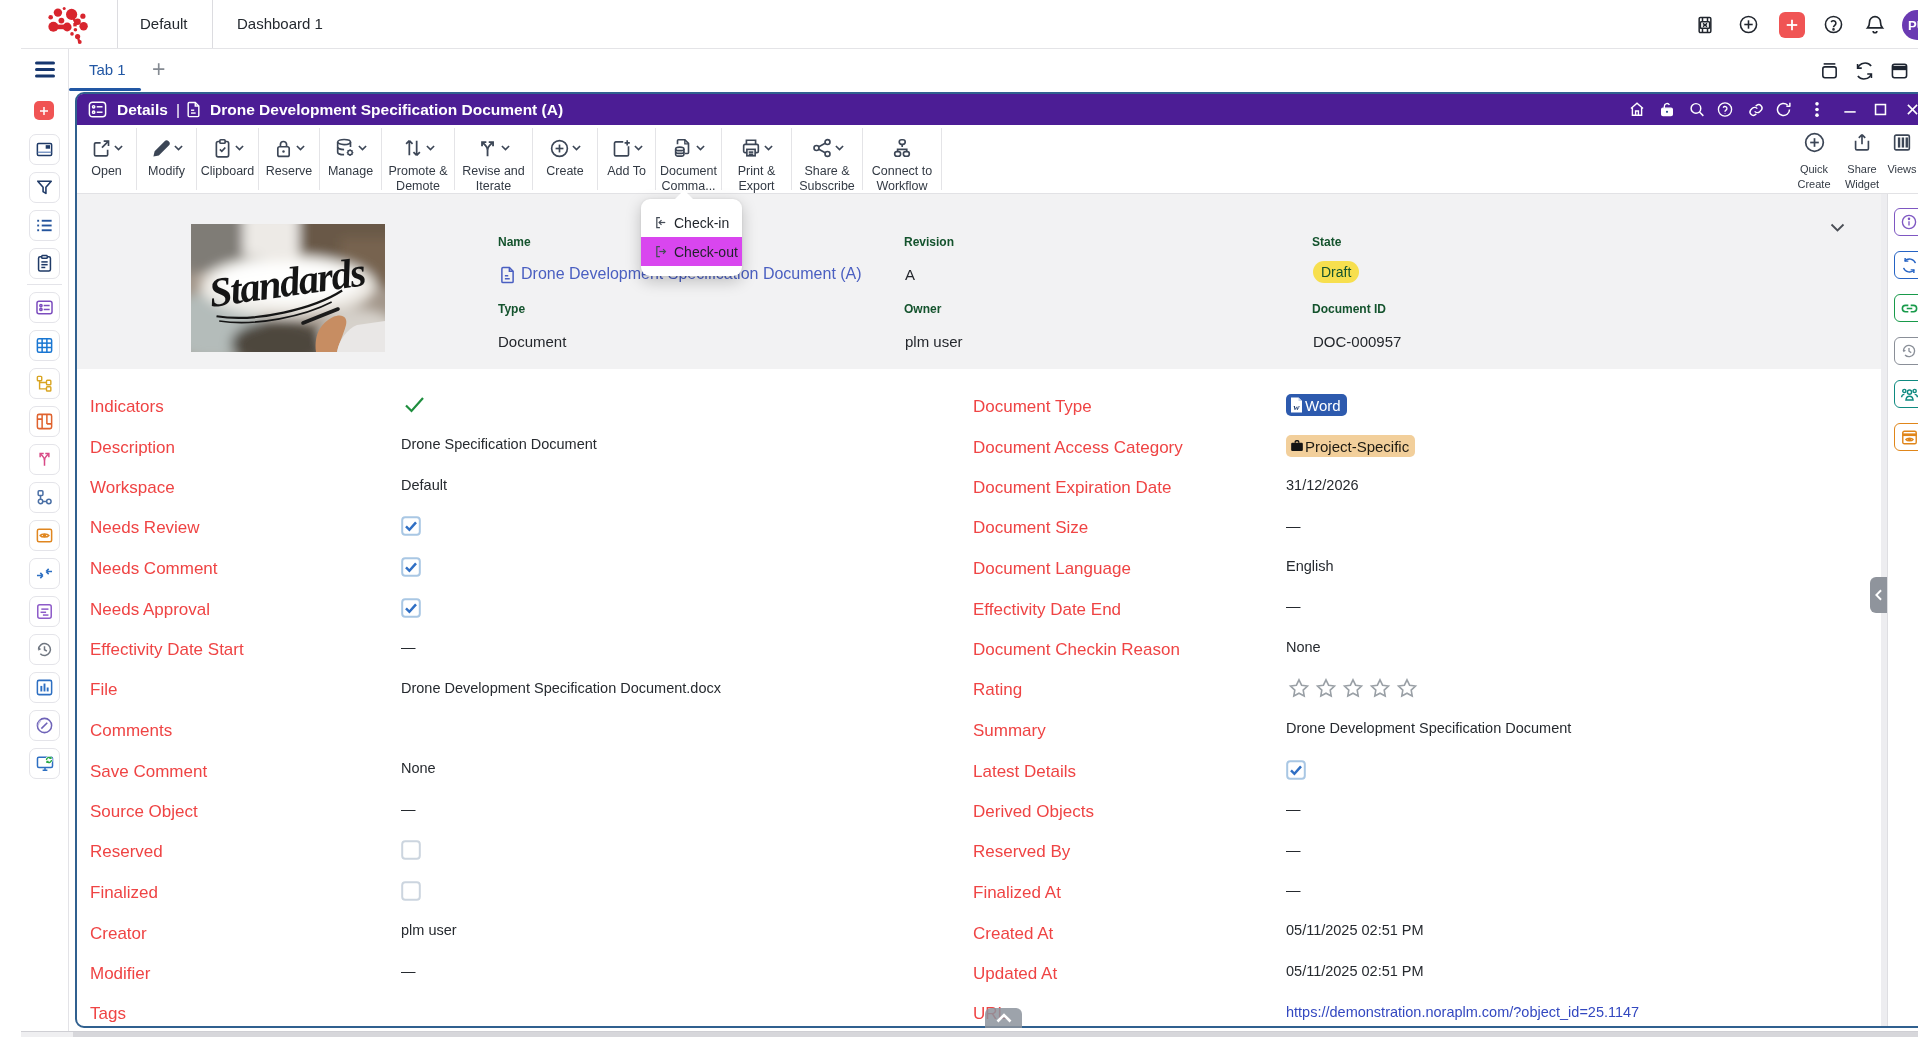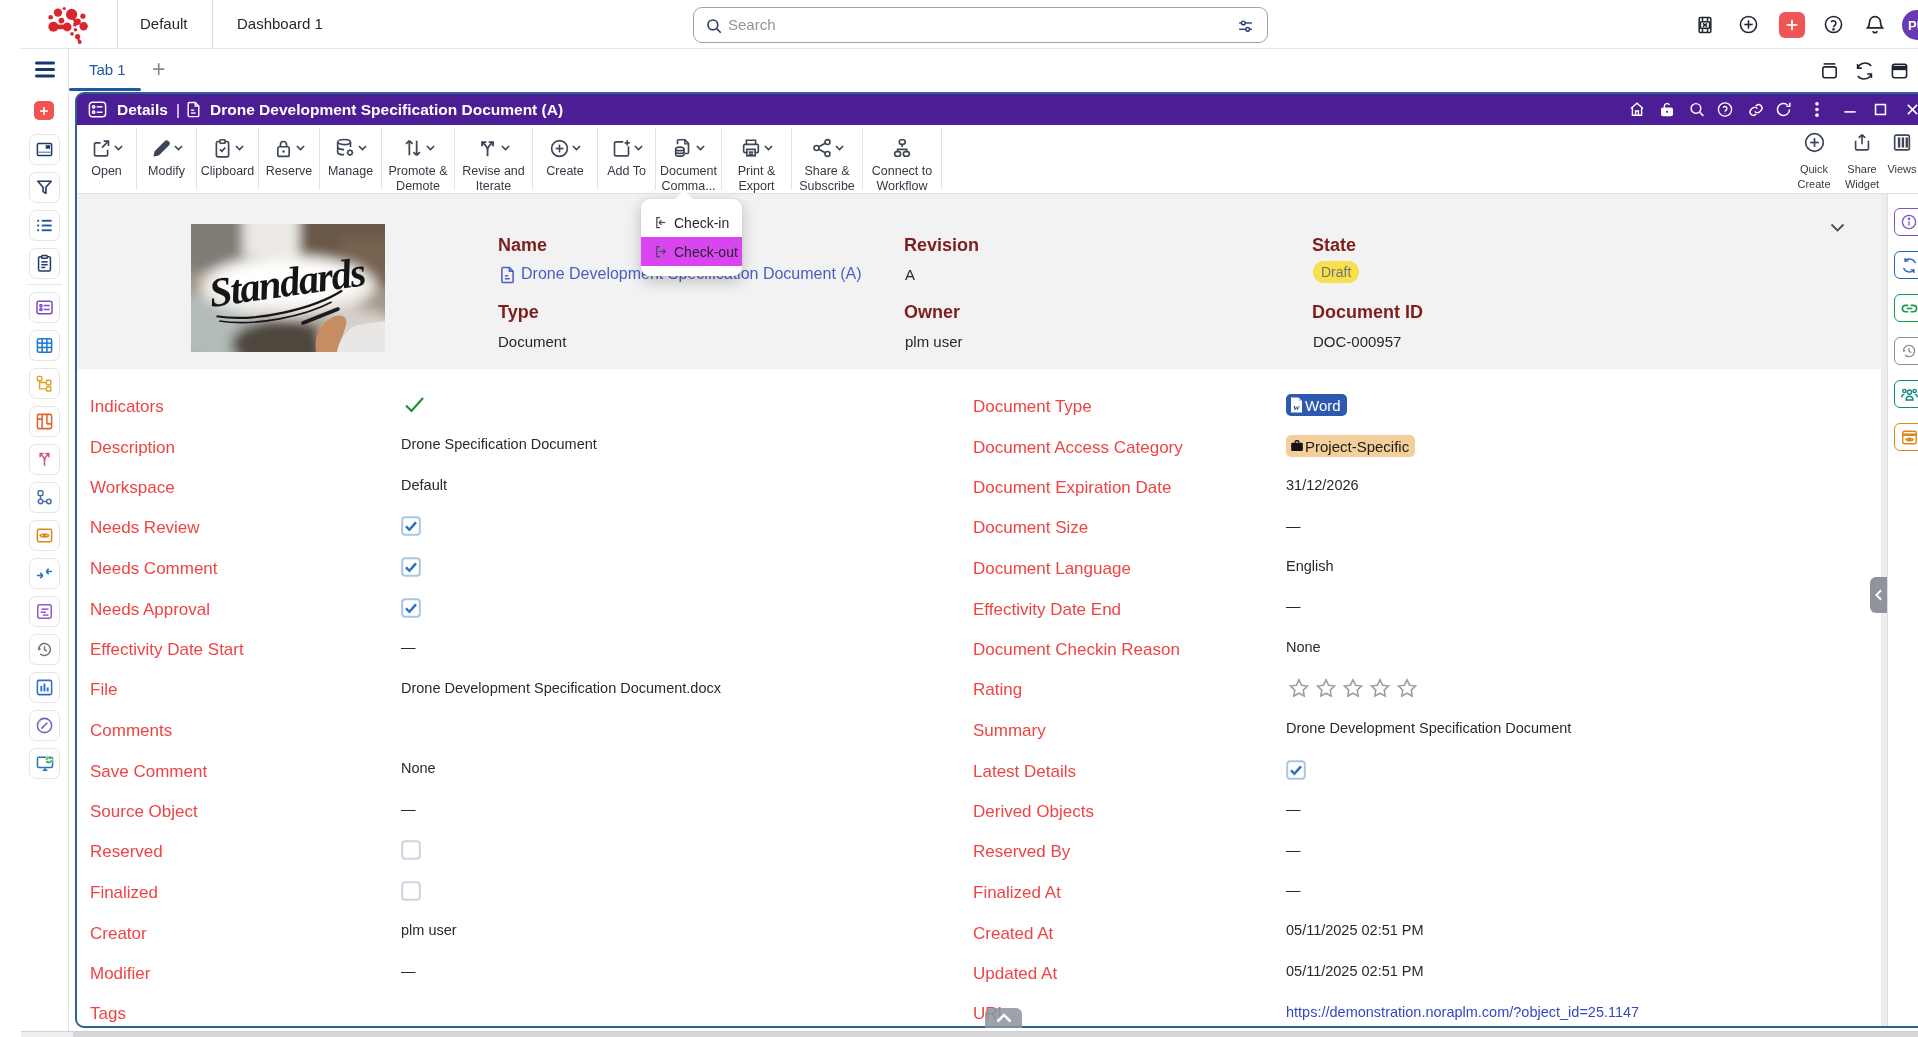--- a/index.html
+++ b/index.html
@@ -32,24 +32,24 @@
   #whdr .t { position:absolute; top:0; height:31px; line-height:31px; font-weight:700; font-size:15.5px; color:#fff; }
   #toolbar { position:absolute; left:0; top:31px; width:100%; height:69px; background:#fff; border-bottom:1px solid #e2e2e5; }
   .tbtn { position:absolute; top:3px; height:62px; border-right:1px solid #e4e4e7; text-align:center; color:#3c4656; }
   .tbtn .ic { height:30px; margin-top:5px; display:flex; align-items:center; justify-content:center; gap:2px; }
   .tbtn .lb { font-size:12.5px; line-height:14.5px; color:#333a44; margin-top:1px; }
   .tright { position:absolute; top:6px; width:64px; text-align:center; color:#3c4656; }
   .tright .lb { font-size:11px; line-height:14.5px; color:#333a44; margin-top:4px; }
 
   
   #summary { position:absolute; left:0; top:100px; width:1805px; height:175px; background:#f2f2f3; }
-  .slabel { position:absolute; font-weight:700; font-size:18px; color:#7f1d1d; }
+  .slabel { position:absolute; font-weight:700; font-size:12px; color:#14532d; }
   .sval { position:absolute; font-size:15px; color:#24272c; }
   #thumb { position:absolute; left:114px; top:30px; width:194px; height:128px; }
-  .badge-draft { position:absolute; background:#f7df4e; color:#737373; font-size:14px; border-radius:11px; padding:3px 8px; }
+  .badge-draft { position:absolute; background:#f7df4e; color:#14532d; font-size:14px; border-radius:11px; padding:3px 8px; }
 
   
   .flabel { position:absolute; font-weight:400; font-size:17px; color:#ef4444; white-space:nowrap; }
   .fval { position:absolute; font-size:14.5px; color:#262a2f; white-space:nowrap; }
   .link { color:#4a5fc1; }
 
   
   #fields { position:absolute; left:0; top:0; width:1850px; height:932px; }
   #raildivider { position:absolute; left:1810px; top:100px; width:1px; height:832px; background:#dedee2; }
   #railtrack { position:absolute; left:1804px; top:100px; width:6px; height:832px; background:#ededf0; }
@@ -92,33 +92,20 @@
         <circle cx="36.6" cy="34.6" r="2.6"></circle>
         <path d="M36.4 34.4 L39 39.5 L37.8 40.3 Z" stroke="#d8252e" stroke-width="1.4"></path>
         <circle cx="38.8" cy="40" r="1.9"></circle>
       </g>
     </svg>
     <div class="hsep" style="left:96px"></div>
     <div class="hsep" style="left:191px"></div>
     <div class="hmenu" style="left:119px">Default</div>
     <div class="hmenu" style="left:216px">Dashboard 1</div>
 
-    <div id="search">
-      <svg class="abs" style="left:11px;top:9px" width="18" height="18" viewBox="0 0 24 24" fill="none" stroke="#27406e" stroke-width="2.2">
-          <circle cx="10.5" cy="10.5" r="6.5"></circle>
-          <line x1="15.5" y1="15.5" x2="21" y2="21"></line>
-        </svg>
-      <div class="ph">Search</div>
-      <svg class="abs" style="right:13px;top:10px" width="17" height="17" viewBox="0 0 24 24" fill="none" stroke="#27406e" stroke-width="2">
-          <line x1="3" y1="7" x2="21" y2="7"></line>
-          <line x1="3" y1="16" x2="21" y2="16"></line>
-          <circle cx="9" cy="7" r="2.6" fill="#fff"></circle>
-          <circle cx="15" cy="16" r="2.6" fill="#fff"></circle>
-        </svg>
-    </div>
 
     <svg class="abs" style="left:1674px;top:15px" width="20" height="20" viewBox="0 0 24 24" fill="none" stroke="#21262e" stroke-width="1.8">
         <rect x="5" y="3" width="14" height="18" rx="1.5"></rect>
         <line x1="9" y1="3" x2="9" y2="21"></line>
         <line x1="15" y1="3" x2="15" y2="21"></line>
         <rect x="6.5" y="8" width="11" height="8" rx="1" fill="#fff"></rect>
         <path d="M9.5 10l5 4M14.5 10l-5 4"></path>
       </svg>
     <svg class="abs" style="left:1717px;top:14px" width="21" height="21" viewBox="0 0 24 24" fill="none" stroke="#21262e" stroke-width="1.8">
         <circle cx="12" cy="12" r="9.2"></circle>

